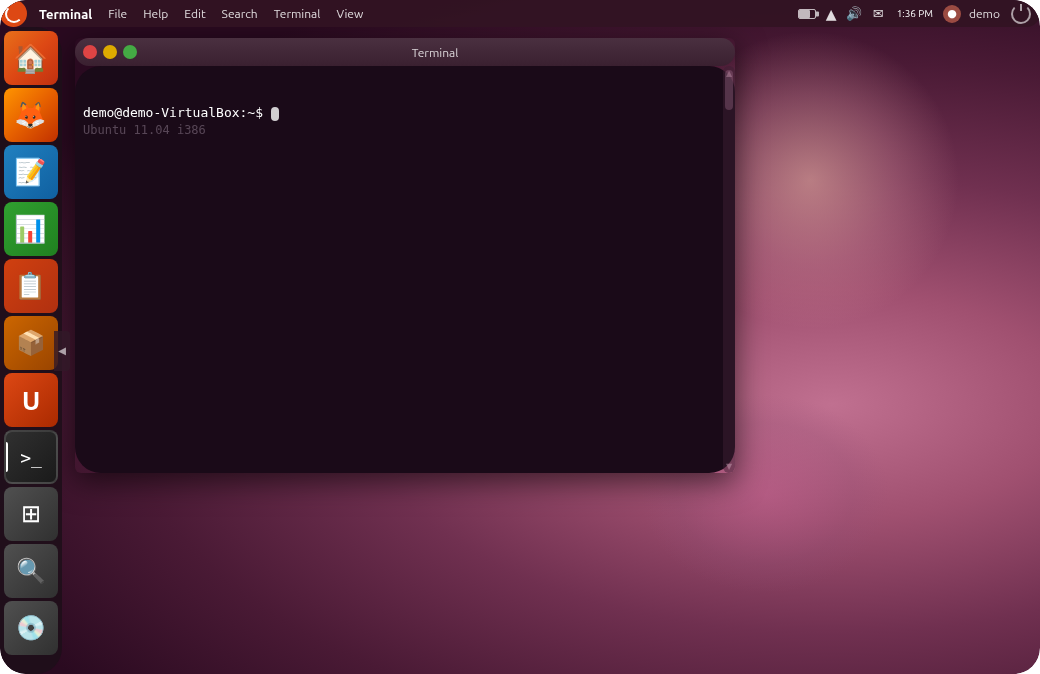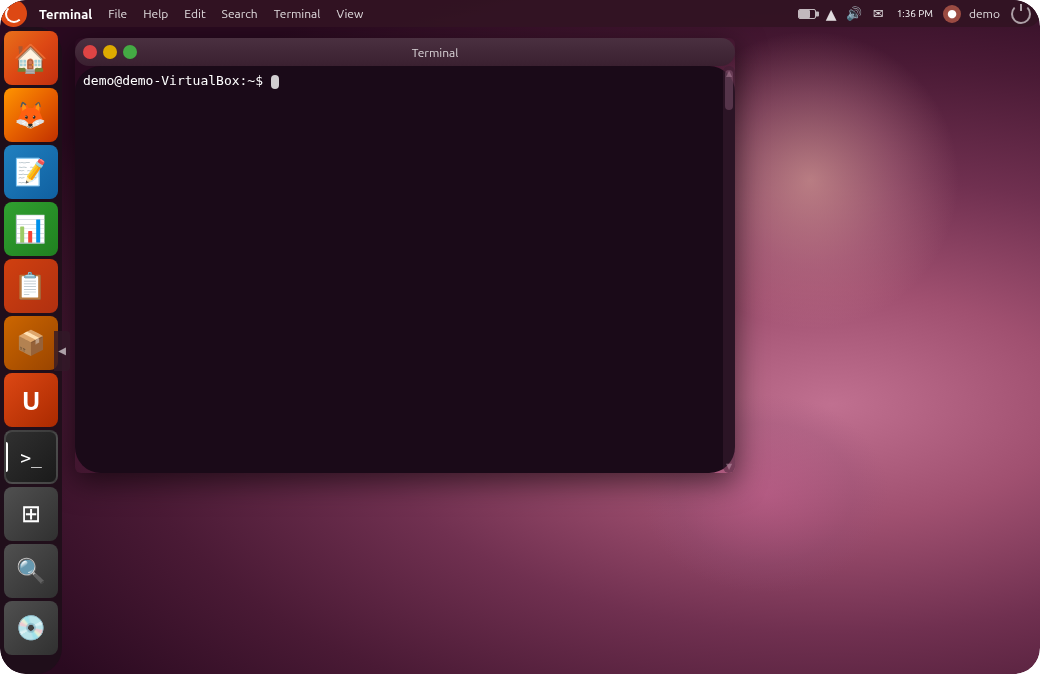--- a/index.html
+++ b/index.html
@@ -360,20 +360,21 @@
       padding: 6px 8px;
       overflow: hidden;
       position: relative;
     }
 
     .terminal-prompt {
       color: #ffffff;
       font-family: 'DejaVu Sans Mono', 'Courier New', monospace;
       font-size: 13px;
       line-height: 1.4;
+      margin-top: 32px;
     }
 
     .terminal-text-faint {
       color: rgba(180,160,180,0.4);
       font-family: 'DejaVu Sans Mono', 'Courier New', monospace;
       font-size: 12px;
       line-height: 1.4;
     }
 
     .terminal-cursor {
@@ -552,20 +553,21 @@
       <div class="window-btn window-btn-min"></div>
       <div class="window-btn window-btn-max"></div>
       <div class="terminal-title">Terminal</div>
     </div>
     <div id="terminal-body">
       <div id="terminal-content">
         <div class="terminal-prompt">
           <span>demo@demo-VirtualBox:~$</span>
           <span class="terminal-cursor"></span>
         </div>
+        <div class="terminal-text-faint">Ubuntu 11.04 i386</div>
       </div>
       <div id="terminal-scrollbar">
         <div class="scrollbar-arrow scrollbar-arrow-up">▲</div>
         <div class="scrollbar-thumb"></div>
         <div class="scrollbar-arrow scrollbar-arrow-down">▼</div>
       </div>
     </div>
   </div>
 
 </div>

